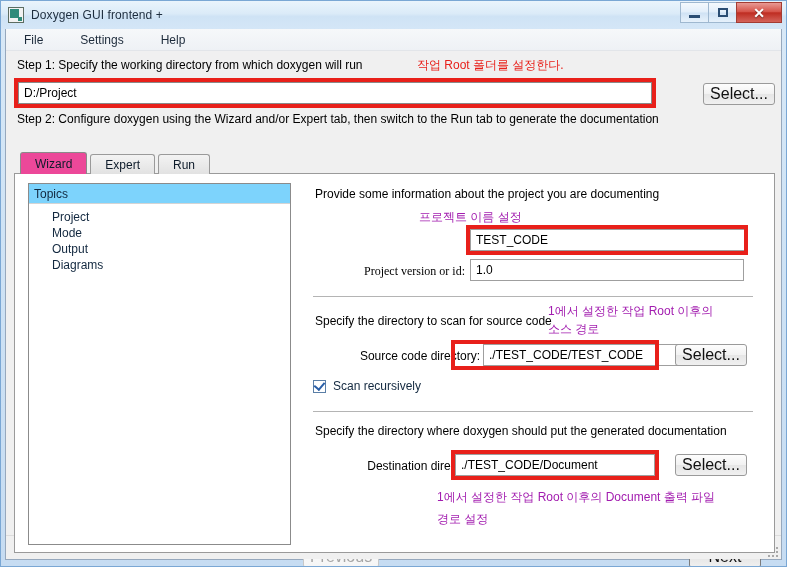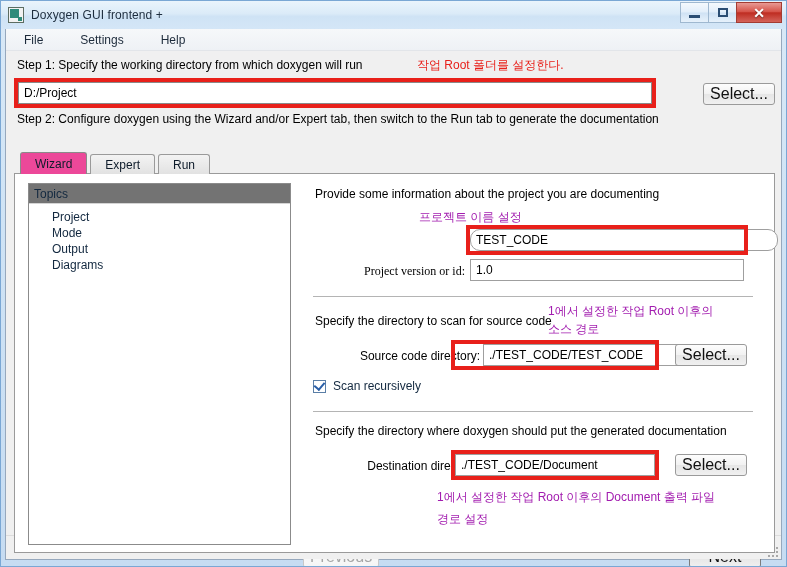--- a/index.html
+++ b/index.html
@@ -230,21 +230,21 @@
   
   #topics {
     position: absolute;
     left: 13px; top: 9px;
     width: 263px; height: 362px;
     background: #ffffff;
     border: 1px solid #8b8b8b;
   }
   #topics-header {
     height: 20px;
-    background: #737373;
+    background: #7dd3fc;
     border-bottom: 1px solid #d4d4d4;
     display: flex;
     align-items: center;
     padding-left: 5px;
     font-size: 12px;
     color: #12283f;
   }
   .topic-item {
     padding: 1px 0 1px 23px;
     font-size: 12px;
@@ -417,21 +417,21 @@
             <div class="topic-item">Diagrams</div>
           </div>
         </div>
 
         <div id="rightpane">
 
           <div class="desc" style="left:14px; top:4px;">Provide some information about the project you are documenting</div>
 
           <div class="anno" style="left:118px; top:25px;">프로젝트 이름 설정</div>
 
-          <input class="txtin" style="left: 169px; top: 46px; width: 308px; border-radius: 10px;" type="text" value="TEST_CODE">
+          <input class="txtin" style="left: 169px; top: 46px; width: 278px;" type="text" value="TEST_CODE">
           <div class="redbox" style="left:165px; top:42px; width:282px; height:30px;"></div>
 
           <div class="fieldlabel" style="left:14px; top:81px; width:150px;font-family:Liberation Serif, serif;">Project version or id:</div>
           <input class="txtin" style="left: 169px; top: 76px; width: 274px;" type="text" value="1.0">
 
           <div class="hr" style="left:12px; top:113px; width:440px;"></div>
 
           <div class="desc" style="left:14px; top:131px;">Specify the directory to scan for source code</div>
 
           <div class="anno" style="left:247px; top:119px;">1에서 설정한 작업 Root 이후의</div>

